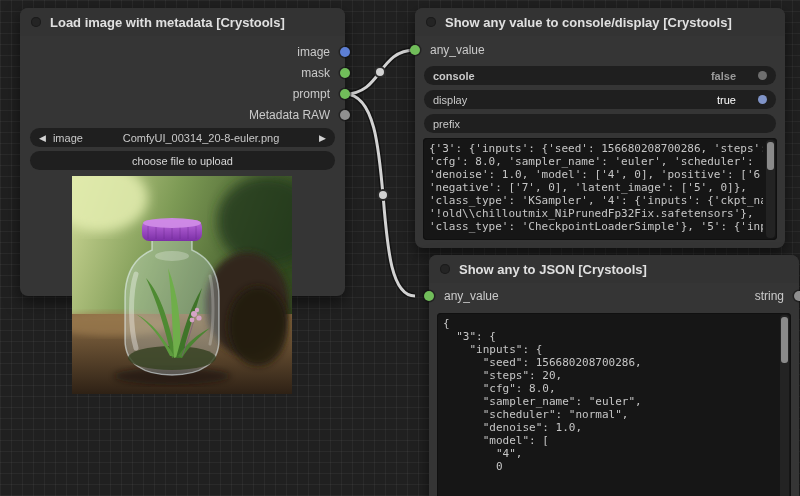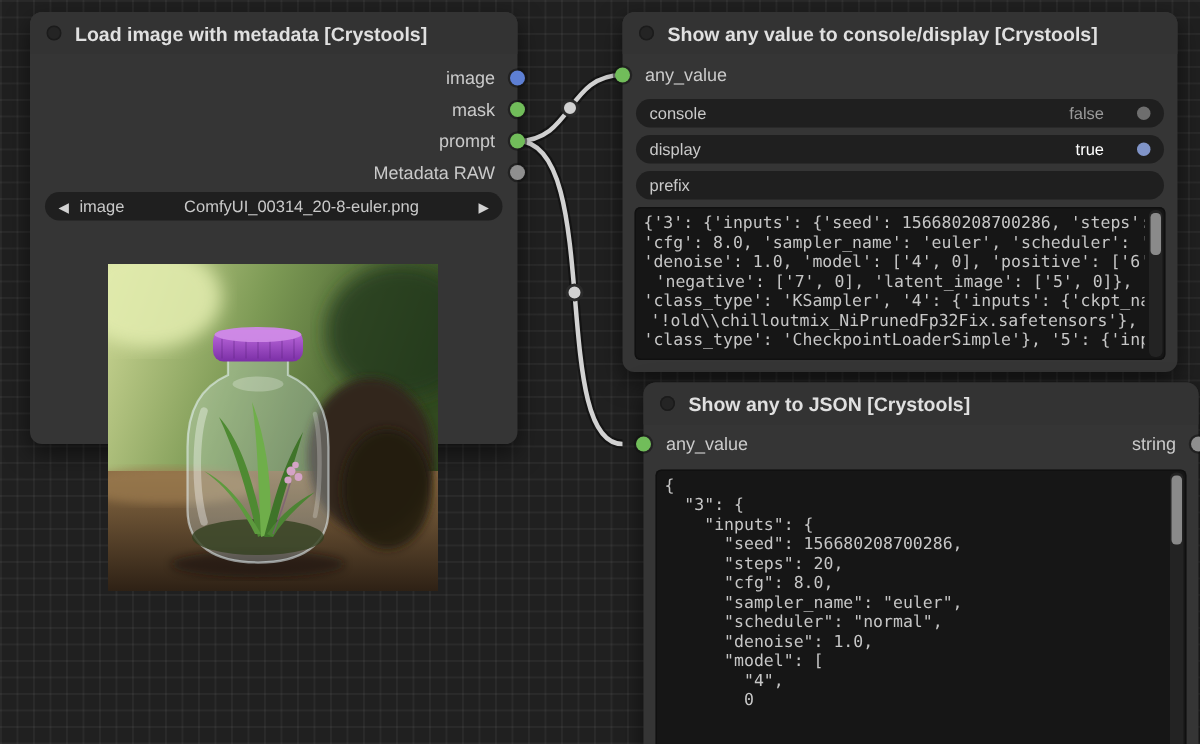--- a/index.html
+++ b/index.html
@@ -87,20 +87,21 @@
       <span class="pd dot-r" style="background: rgb(143, 143, 143);"></span>
     </div>
 
     <div class="combo">
       <span class="combo-arrow">◀</span>
       <span class="combo-label">image</span>
       <span class="combo-value">ComfyUI_00314_20-8-euler.png</span>
       <span class="combo-arrow">▶</span>
     </div>
 
+    <div class="upload-btn">choose file to upload</div>
 
     <div class="image-preview">
       <svg viewBox="0 0 220 218" width="220" height="218">
         <defs>
           <linearGradient id="bgG" x1="0" y1="0" x2="1" y2="0.35">
             <stop offset="0" stop-color="#cdd795"></stop>
             <stop offset="0.45" stop-color="#7d9a55"></stop>
             <stop offset="1" stop-color="#31491f"></stop>
           </linearGradient>
           <linearGradient id="tableG" x1="0" y1="0" x2="0" y2="1">
@@ -155,32 +156,32 @@
             <line x1="100" y1="50" x2="100" y2="63"></line>
           <line x1="108" y1="50" x2="108" y2="63"></line>
             <line x1="116" y1="50" x2="116" y2="63"></line>
           <line x1="124" y1="50" x2="124" y2="63"></line>
         </g>
         <ellipse cx="100" cy="47" rx="29" ry="5" fill="#cf8ae6" opacity="0.95"></ellipse>
       </svg>
     </div>
   </div>
 
-  <div class="node" style="left:415px;top:8px;width:370px;height:240px;text-align:center;">
+  <div class="node" style="left:415px;top:8px;width:370px;height:240px;">
     <div class="node-header">
       <span class="collapse-dot"></span>
       <span class="node-title">Show any value to console/display [Crystools]</span>
     </div>
 
     <div class="io-row" style="top:32px;">
       <span class="pd dot-l" style="background: rgb(113, 189, 90);"></span>
       <span class="pl at-left">any_value</span>
     </div>
 
-    <div class="w-row" style="top:58px;">
+    <div class="w-row" style="top:58px;font-weight:bold;">
       <span>console</span>
       <span class="toggle-val">
         <span class="val-false">false</span>
         <span class="tdot" style="background: rgb(110, 110, 110);"></span>
       </span>
     </div>
     <div class="w-row" style="top:82px;">
       <span>display</span>
       <span class="toggle-val">
         <span class="val-true">true</span>

